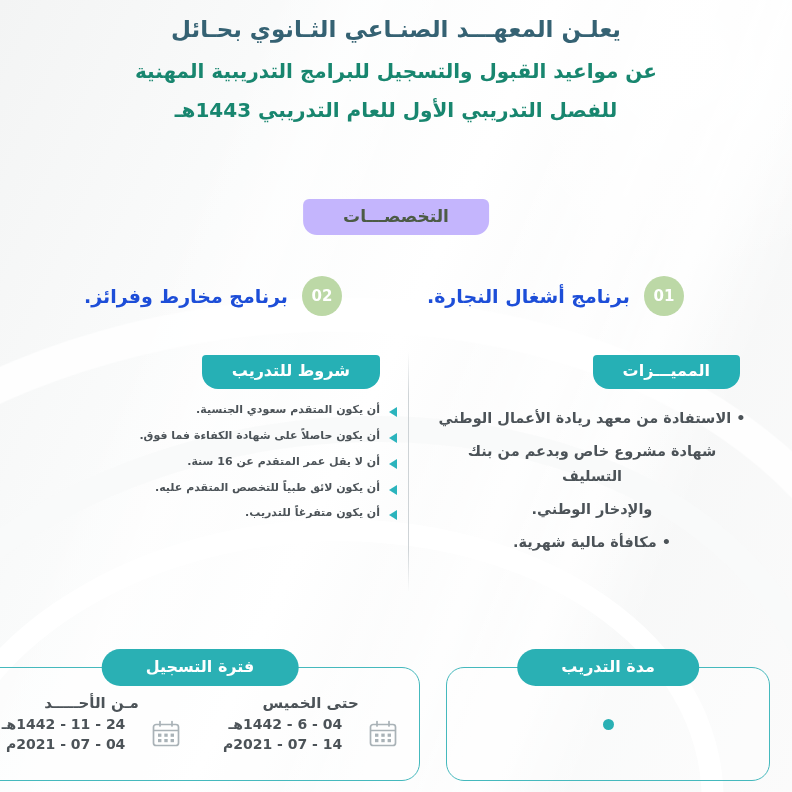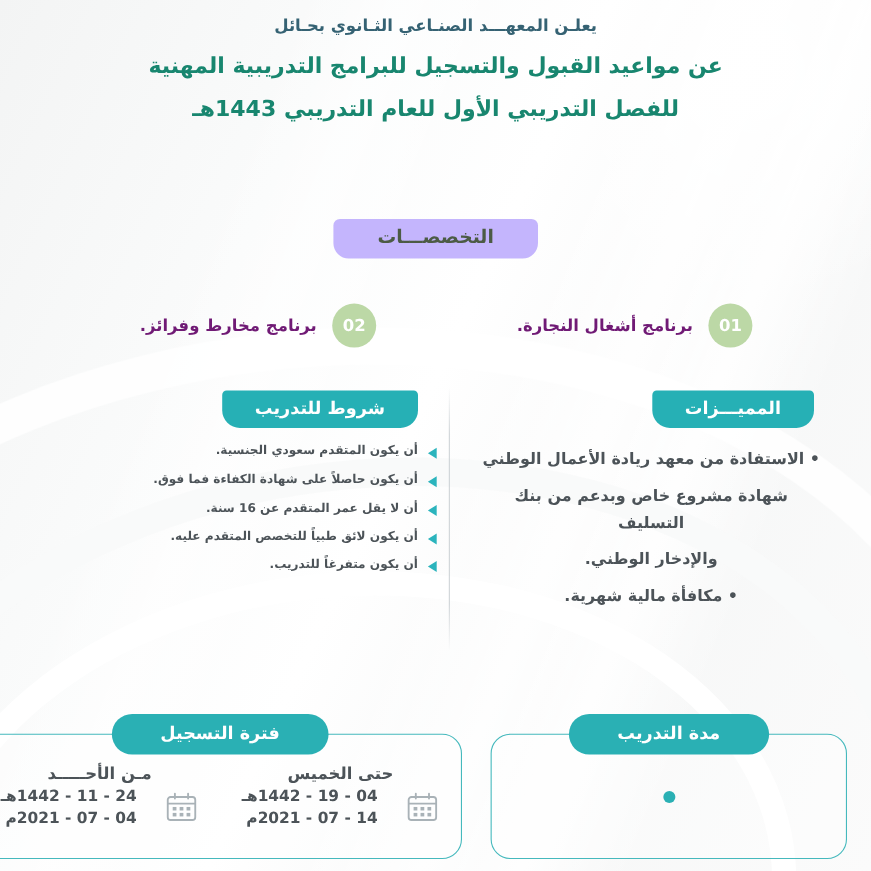--- a/index.html
+++ b/index.html
@@ -82,21 +82,21 @@
     left: 0;
     width: 792px;
     text-align: center;
   }
   .head-line {
     font-weight: bold;
     letter-spacing: 0px;
     line-height: 1.52;
   }
   .head-1 {
-    font-size: 15px;
+    font-size: 23px;
     color: #356273;
   }
   .head-2, .head-3 {
     font-size: 20px;
     color: #18866f;
   }
   .head-2 { margin-top: 9px; }
   .head-3 { margin-top: 9px; }
 
   
@@ -126,23 +126,23 @@
     position: absolute;
     display: flex;
     flex-direction: row;
     align-items: center;
     gap: 14px;
     height: 56px;
   }
   .prog-1 { right: 108px; }
   .prog-2 { right: 450px; }
   .prog-label {
-    font-size: 15px;
-    font-weight: bold;
-    color: #701a75;
+    font-size: 19px;
+    font-weight: bold;
+    color: #1d4ed8;
     white-space: nowrap;
   }
   .num-bubble {
     position: relative;
     width: 40px;
     height: 40px;
     border-radius: 50%;
     background: #bcd8a6;
     display: flex;
     align-items: center;
@@ -412,21 +412,21 @@
               <line x1="9" y1="2.5" x2="9" y2="7" stroke="#a9b2b7" stroke-width="1.7" stroke-linecap="round"></line>
               <line x1="21" y1="2.5" x2="21" y2="7" stroke="#a9b2b7" stroke-width="1.7" stroke-linecap="round"></line>
               <rect x="7" y="14.6" width="3.4" height="3.2" fill="#a9b2b7"></rect>
               <rect x="13.3" y="14.6" width="3.4" height="3.2" fill="#a9b2b7"></rect>
               <rect x="19.6" y="14.6" width="3.4" height="3.2" fill="#a9b2b7"></rect>
               <rect x="7" y="20" width="3.4" height="3.2" fill="#a9b2b7"></rect>
               <rect x="13.3" y="20" width="3.4" height="3.2" fill="#a9b2b7"></rect>
               <rect x="19.6" y="20" width="3.4" height="3.2" fill="#a9b2b7"></rect>
             </svg>
             <div class="date-lines">
-              <div>04 - 19 - 1442هـ</div>
+              <div>04 - 6 - 1442هـ</div>
               <div>14 - 07 - 2021م</div>
             </div>
           </div>
         </div>
 
         <div class="date-block">
           <div class="date-title">مـن الأحـــــد</div>
           <div class="date-body">
             <svg class="cal-icon" width="30" height="30" viewBox="0 0 30 30">
               <rect x="2.5" y="5.5" width="25" height="21" rx="2.6" fill="none" stroke="#a9b2b7" stroke-width="1.7"></rect>

